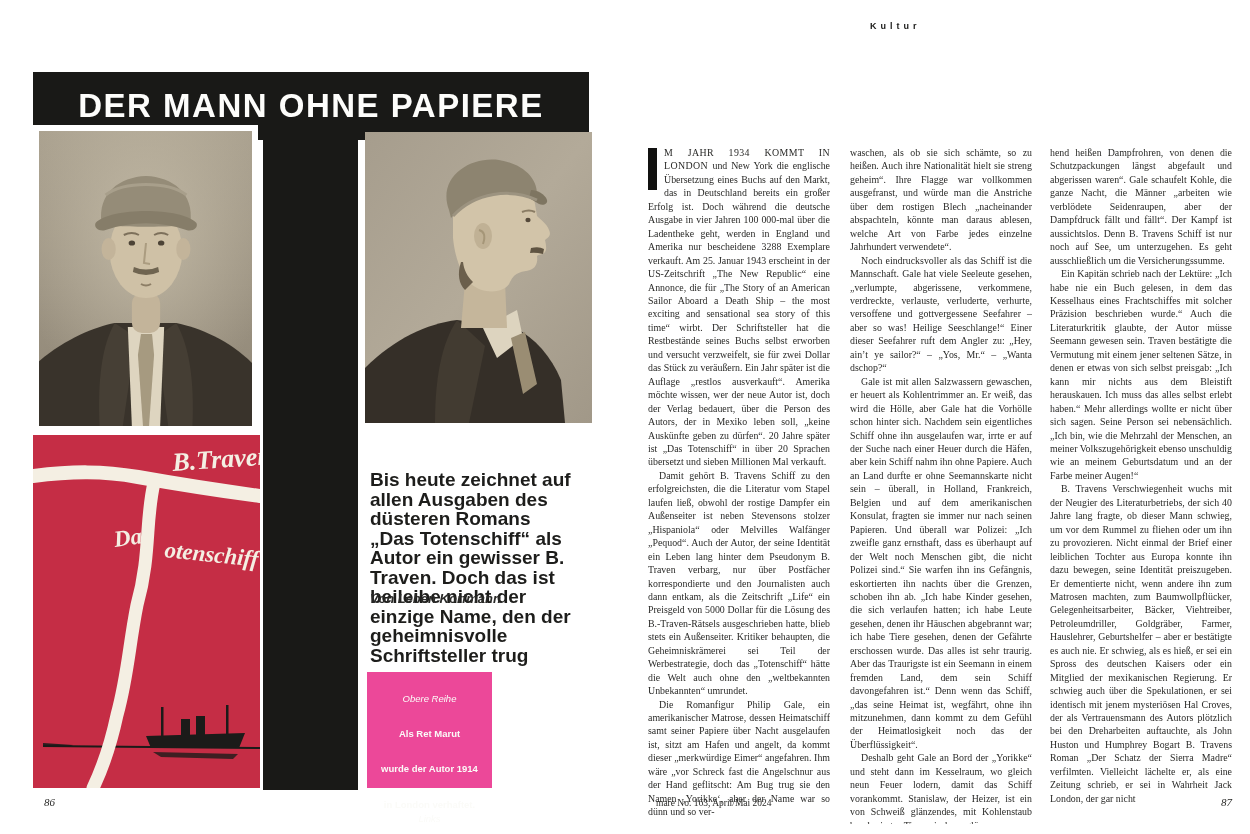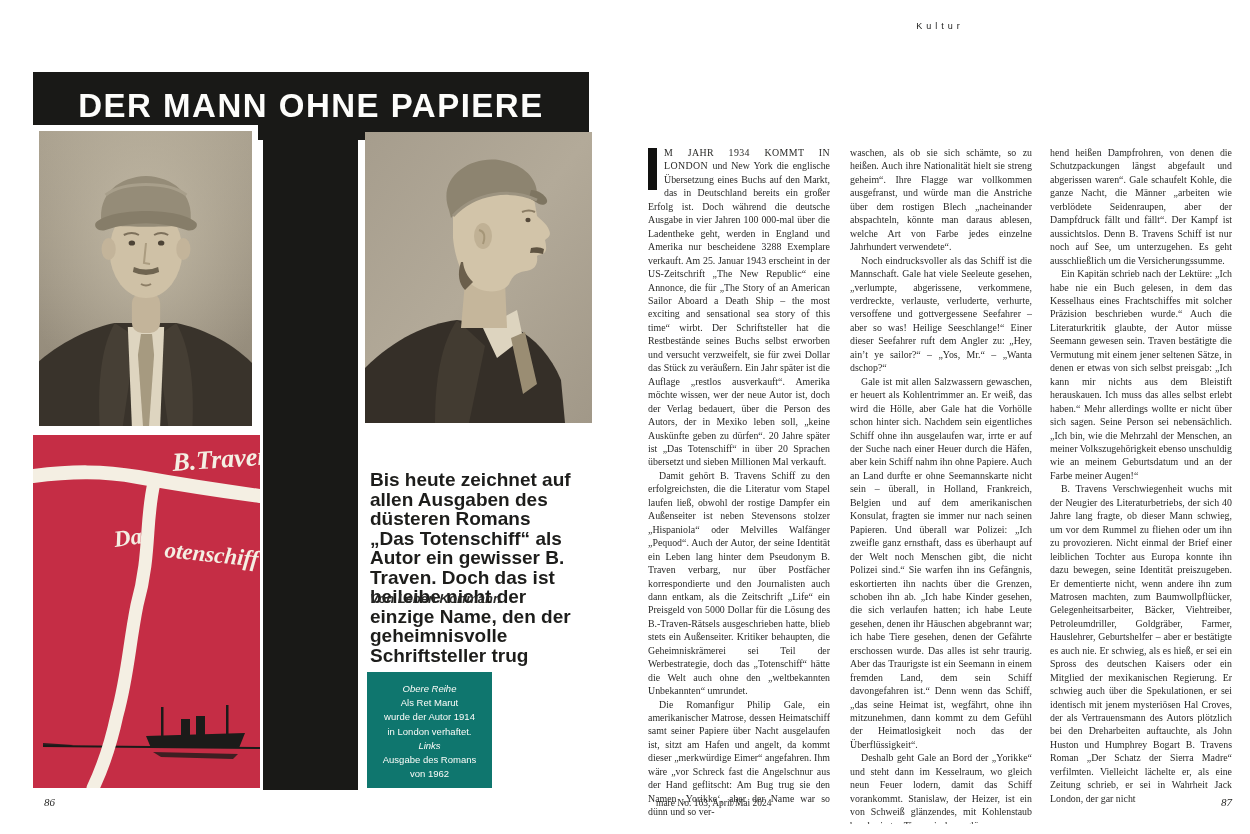--- a/index.html
+++ b/index.html
@@ -2,22 +2,22 @@
 <html lang="de"><head>
 <meta charset="utf-8">
 <style>
   html,body{margin:0;padding:0;}
   body{
     width:1250px;height:834px;position:relative;background:#ffffff;
     font-family:"Liberation Sans",sans-serif;overflow:hidden;
   }
   
   .kultur{
-    position:absolute;left:870px;top:21px;width:140px;text-align:center;
-    font-size:9px;font-weight:normal;letter-spacing:4px;color:#1a1a18;
+    position:absolute;left:870px;top:21px;width:140px;
+    font-size:9px;font-weight:bold;letter-spacing:4px;color:#1a1a18;
   }
   
   .headline-band{
     position:absolute;left:33px;top:72px;width:556px;height:68px;background:#191917;
     display:flex;align-items:center;justify-content:center;
   }
   .headline-band h1{
     margin:0;color:#fdfdfb;font-size:33px;font-weight:bold;letter-spacing:1.5px;
     font-family:"Liberation Sans",sans-serif;white-space:nowrap;
   }
@@ -34,25 +34,25 @@
   .standfirst{
     position:absolute;left:370px;top:470px;width:205px;
     font-size:19px;line-height:19.5px;font-weight:bold;color:#1d1d1b;
     font-family:"Liberation Sans",sans-serif;
   }
   .byline{
     position:absolute;left:370px;top:591px;width:205px;
     font-size:13px;font-style:italic;font-weight:bold;color:#2a2a28;
   }
   .caption-box{
-    position:absolute;left:367px;top:672px;width:125px;height:116px;background:#0f766e;
-    color:#fbfbf8;text-align:center;box-sizing:border-box;padding-top:10px;
+    position:absolute;left:367px;top:672px;width:125px;height:116px;background:#ec4899;
+    color:#fbfbf8;text-align:center;box-sizing:border-box;padding-top:20px;
   }
   .cap-line{font-size:9.5px;line-height:14.2px;}
-  .cap-line.bold{font-weight:normal;}
+  .cap-line.bold{font-weight:bold;margin-top:21px;}
   .cap-line.italic{font-style:italic;font-weight:normal;}
   
   .col{
     position:absolute;top:130px;height:678px;width:182px;overflow:hidden;
     font-family:"Liberation Serif","DejaVu Serif",serif;
     font-size:9.9px;line-height:13.45px;color:#2a2a28;text-align:justify;
     hyphens:auto;margin-top:16px;-webkit-hyphens:auto;
   }
   .col-1{left:648px;} .col-2{left:850px;} .col-3{left:1050px;}
   .col p{margin:0;}

